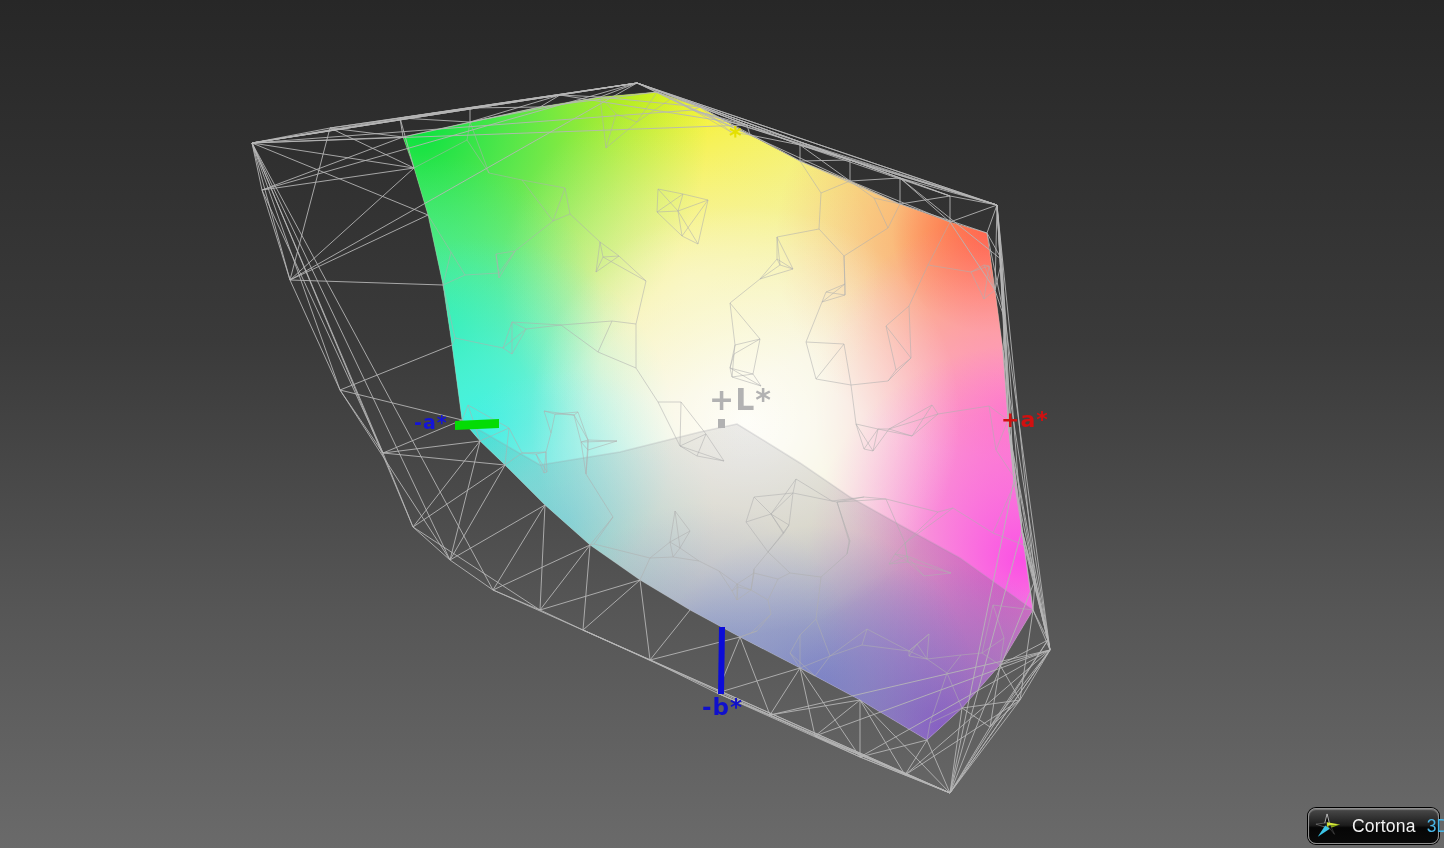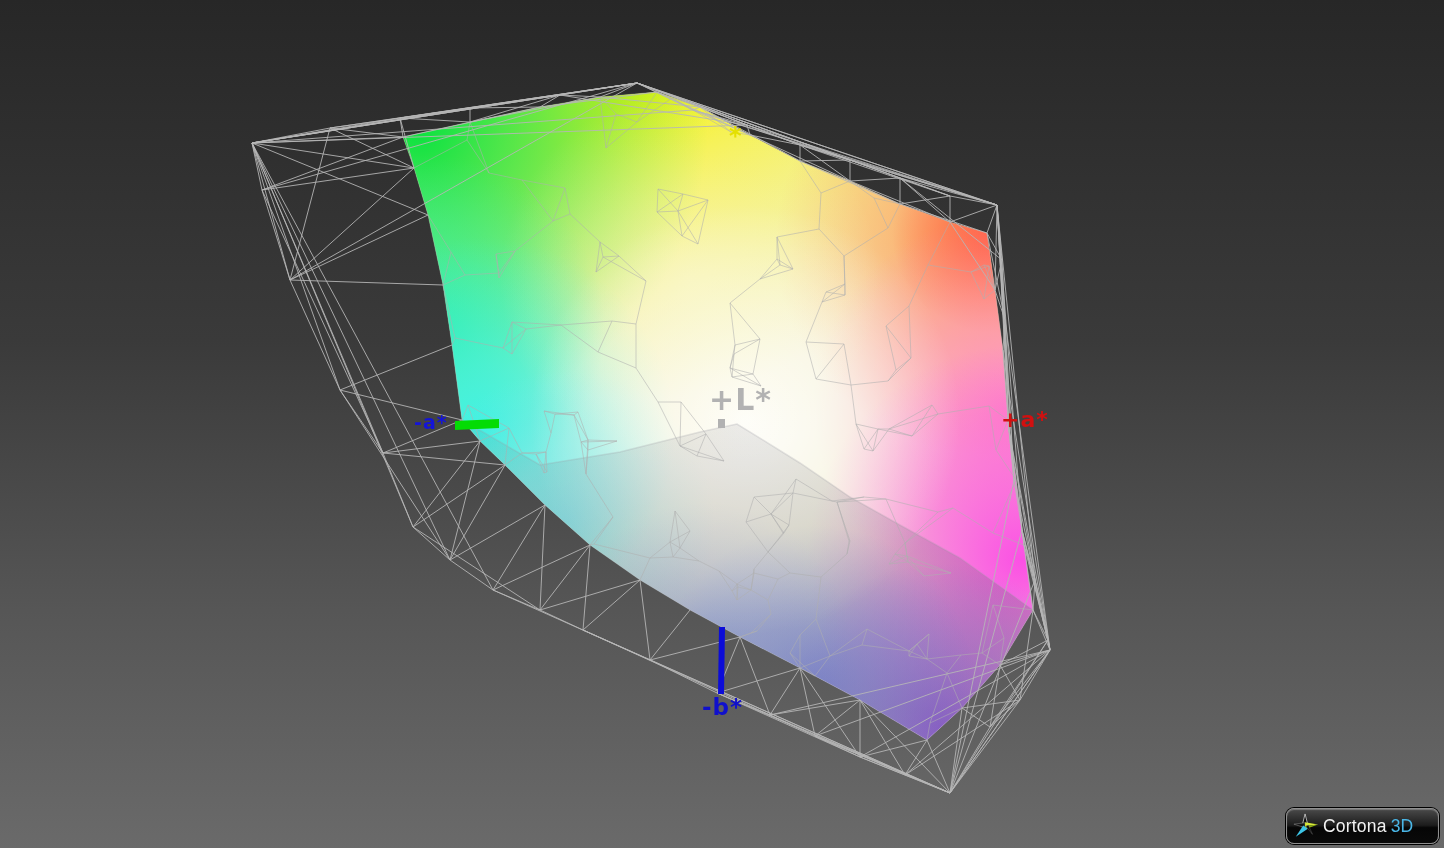--- a/index.html
+++ b/index.html
@@ -16,23 +16,23 @@
     font-family:"DejaVu Sans",sans-serif;
     font-weight:bold;
     line-height:1;
     letter-spacing:1px;
     white-space:nowrap;
     user-select:none;
   }
   .logo-btn{
     position:absolute;
     right:5px;bottom:4px;
-    width:153px;height:36px;
+    width:131px;height:36px;
     display:flex;align-items:center;
-    gap:4px;
+    gap:11px;
     padding:0 8px 0 6px;
     box-sizing:border-box;
     border:1px solid #8f8f8f;
     border-radius:8px;
     background:linear-gradient(180deg,#4a4a4a 0%,#1c1c1c 48%,#060606 55%,#0a0a0a 100%);
     box-shadow:0 0 0 1px #000, inset 0 1px 1px rgba(255,255,255,0.28);
     cursor:pointer;
   }
   .logo-star{width:26px;height:26px;flex:0 0 auto;}
   .logo-text{

